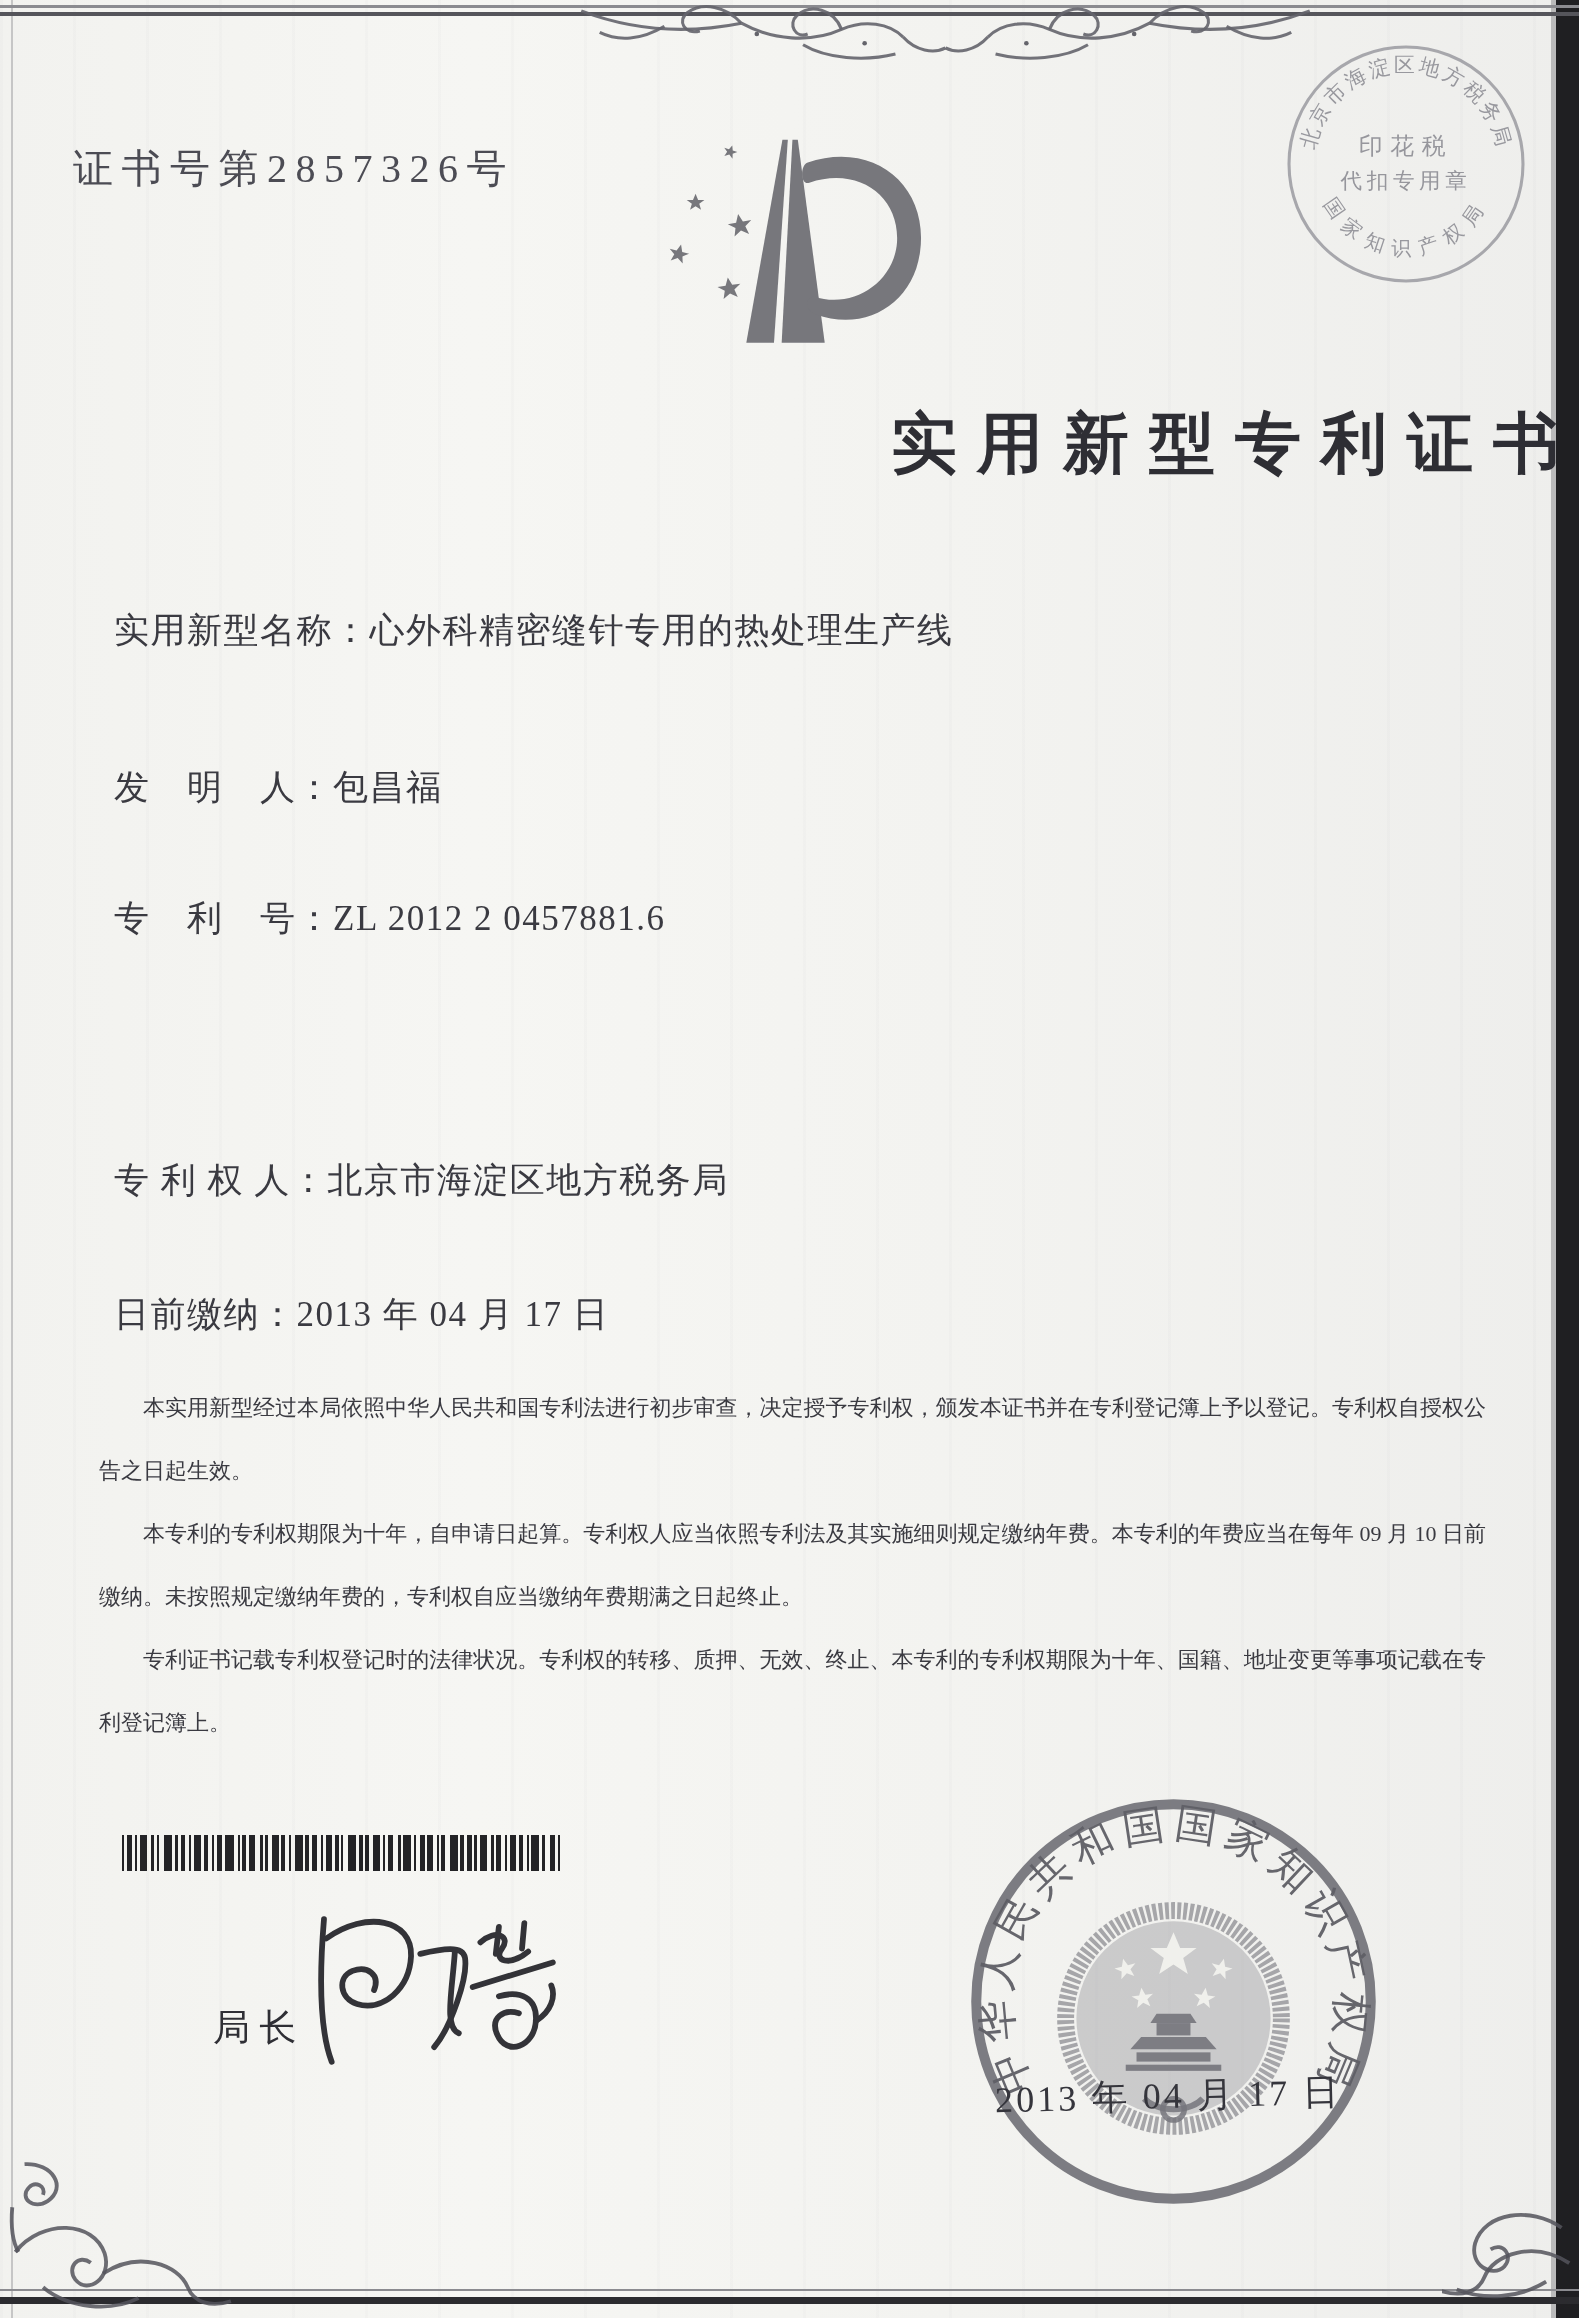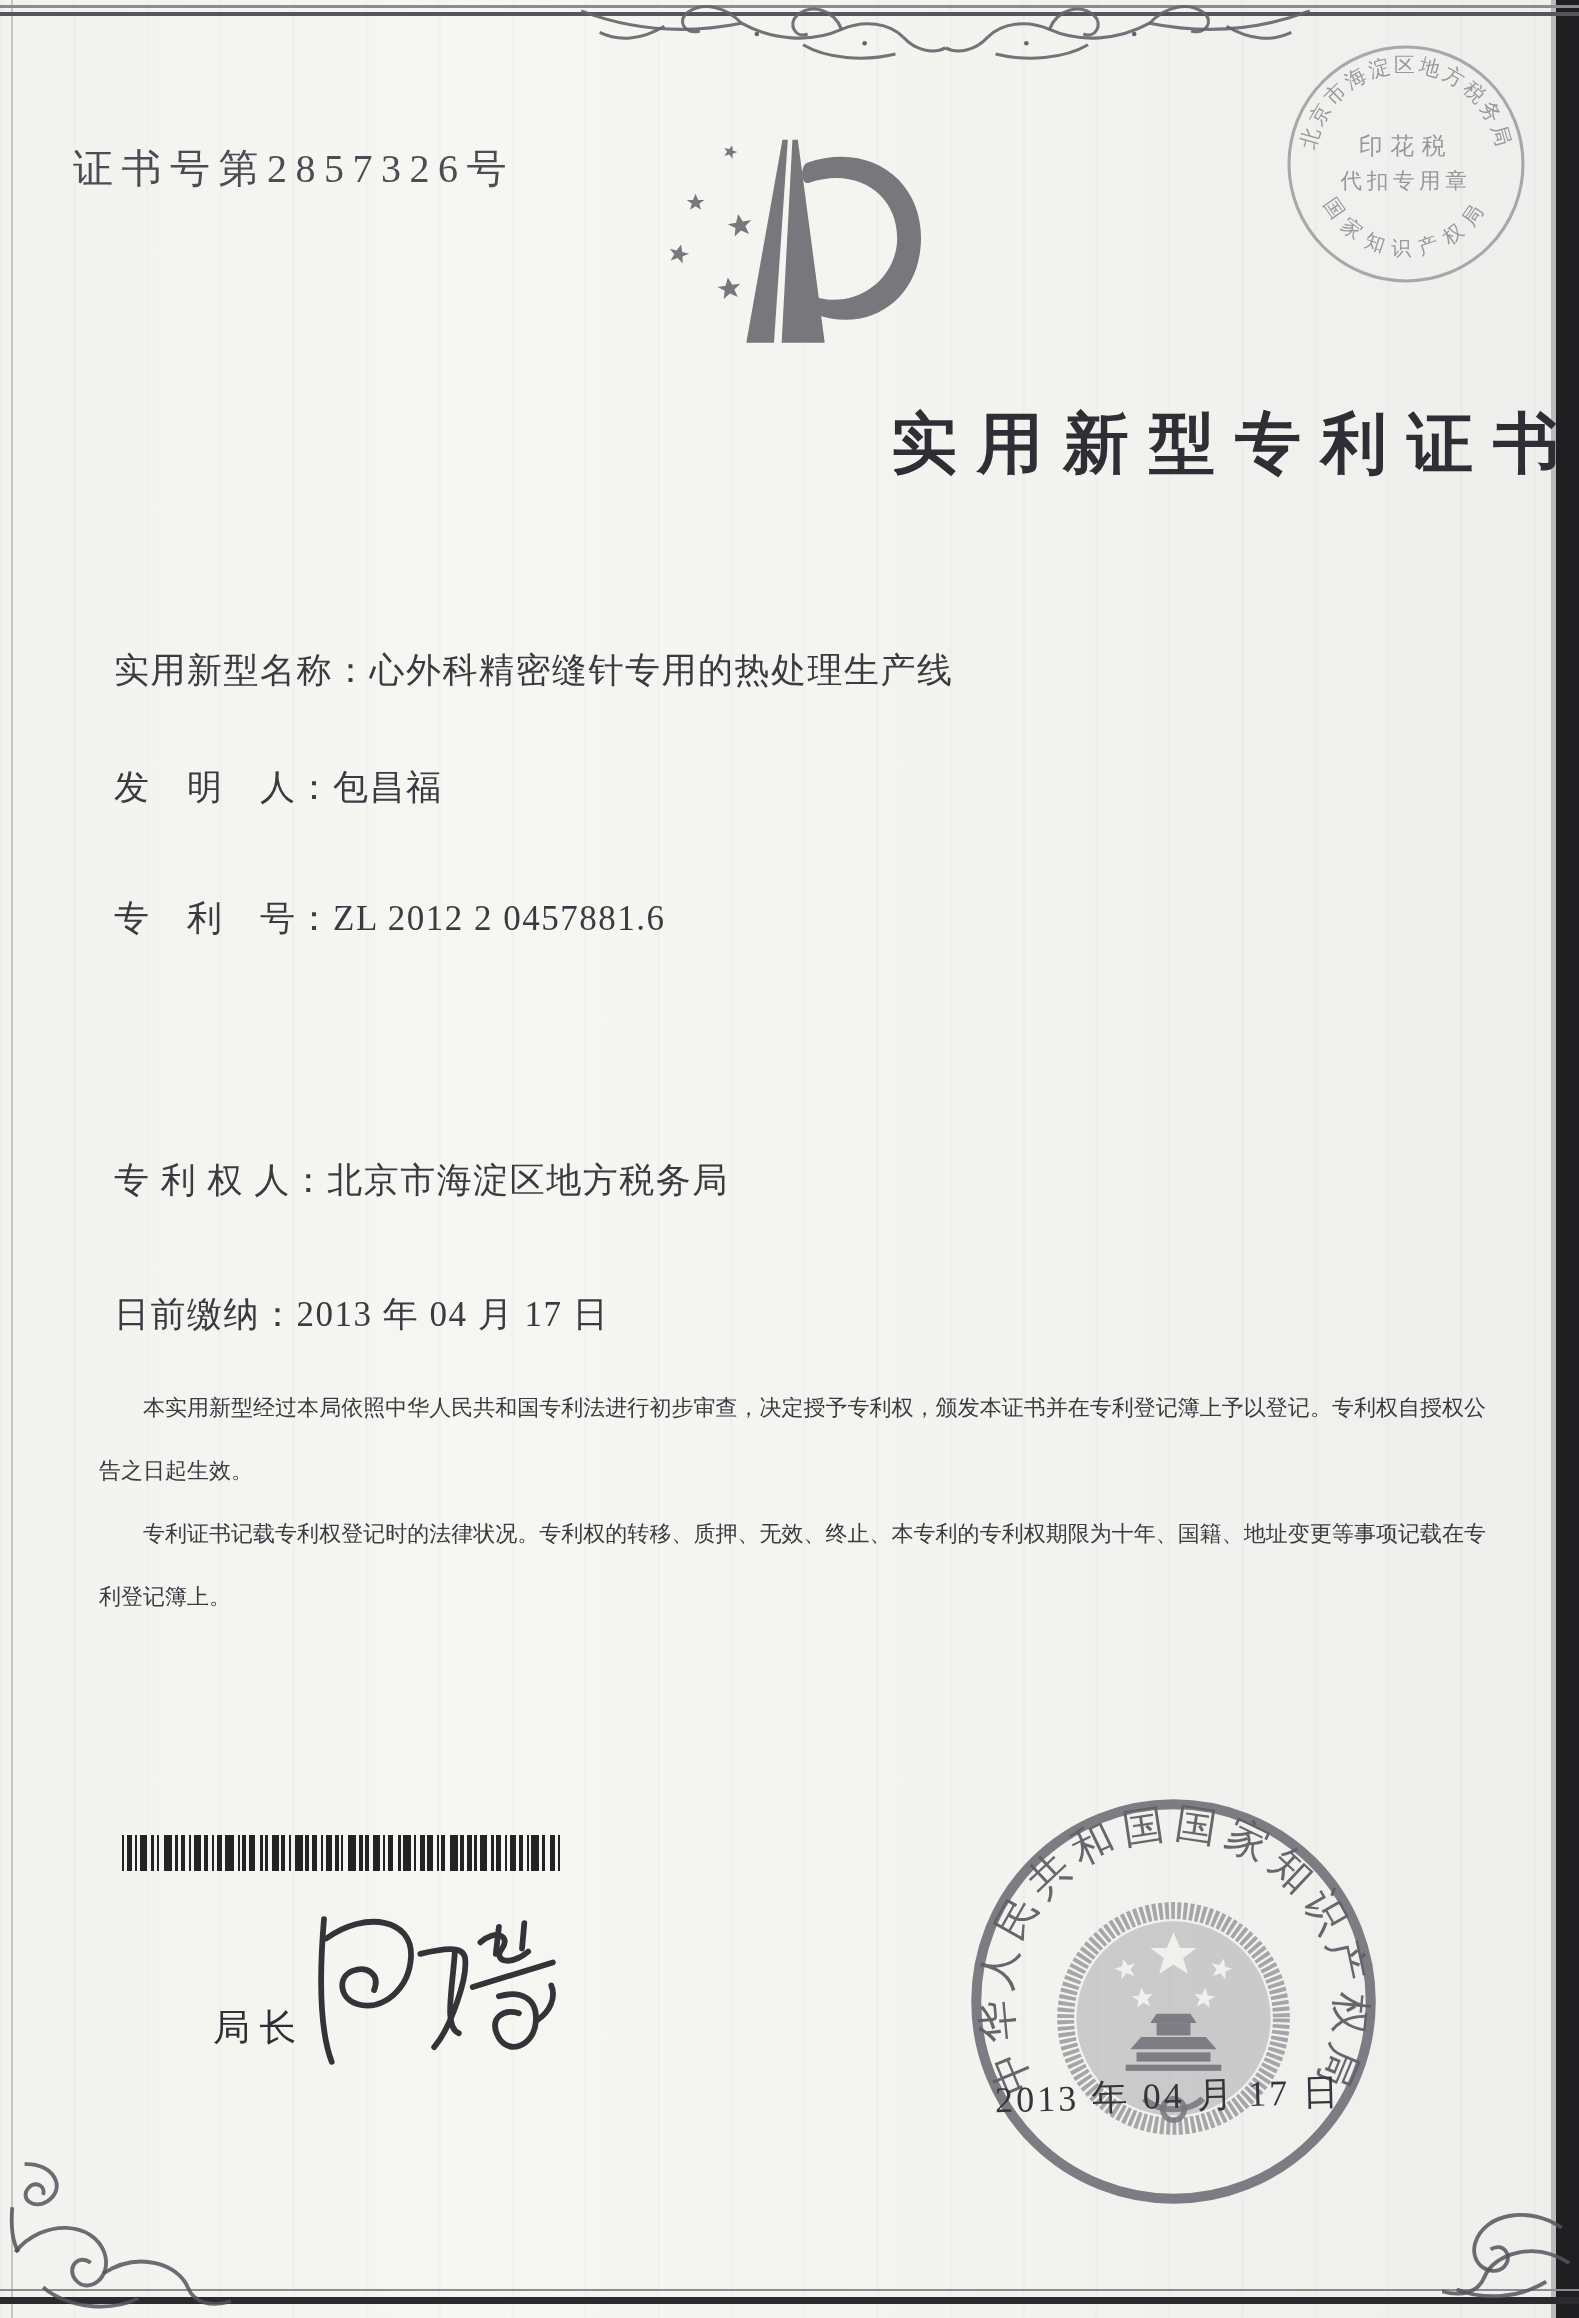--- a/index.html
+++ b/index.html
@@ -9,21 +9,21 @@
       repeating-linear-gradient(90deg, rgba(90,90,110,0.022) 0 3.1px, rgba(0,0,0,0) 3.1px 73px),
       linear-gradient(90deg,#f2f2ef 0%,#f6f6f3 30%,#f3f3f0 60%,#eeeeec 100%);
     font-family:"Liberation Serif","DejaVu Serif",serif;
     color:#3a3a41;
   }
   .certnum{position:absolute;left:73px;top:141px;font-size:40px;letter-spacing:8.5px;color:#4c4c54;}
   .logo{position:absolute;left:649px;top:112px;}
   .title{position:absolute;left:0;width:100%;top:399px;text-align:right;
     font-size:66px;font-weight:bold;letter-spacing:20px;text-indent:20px;color:#2e2e34;}
   .field{position:absolute;left:114px;font-size:35px;letter-spacing:1.5px;white-space:nowrap;}
-  .f0{top:647px}.f1{top:764px}.f2{top:895px}.f3{top:1029px}.f4{top:1157px}.f5{top:1291px}
+  .f0{top:607px}.f1{top:764px}.f2{top:895px}.f3{top:1029px}.f4{top:1157px}.f5{top:1291px}
   .paras{position:absolute;left:99px;top:1376px;width:1387px;font-size:22px;line-height:63px;text-align:justify;}
   .paras p{margin:0;text-indent:2em;}
   .barcode{position:absolute;left:122px;top:1835px;width:473px;height:36px;overflow:hidden;white-space:nowrap;font-size:0;}
   .barcode i{display:inline-block;height:100%;background:#232326;}
   .director{position:absolute;left:213px;top:2003px;font-size:37px;letter-spacing:9.2px;color:#2f2f35;}
   .sig{position:absolute;left:297px;top:1896px;}
   .sr{position:absolute;width:0.8px;height:0.8px;overflow:hidden;clip:rect(0 0 0 0);}
   .seal{position:absolute;left:967px;top:1795px;}
   .sealdate{position:absolute;left:995px;top:2072px;font-size:36px;letter-spacing:3.1px;color:#35353c;transform:rotate(-1.4deg);white-space:nowrap;}
   .footer{position:absolute;left:0;width:100%;top:2231px;text-align:center;font-size:29px;letter-spacing:7px;color:#4c4c52;}
@@ -107,20 +107,21 @@
   <div class="title">实用新型专利证书</div>
 
   <div class="field f0"><span>实用新型名称：</span><span>心外科精密缝针专用的热处理生产线</span></div>
   <div class="field f1"><span>发　明　人：</span><span>包昌福</span></div>
   <div class="field f2"><span>专　利　号：</span><span>ZL 2012 2 0457881.6</span></div>
   <div class="field f4"><span>专 利 权 人：</span><span>北京市海淀区地方税务局</span></div>
   <div class="field f5"><span>日前缴纳：</span><span>2013 年 04 月 17 日</span></div>
 
   <div class="paras">
     <p>本实用新型经过本局依照中华人民共和国专利法进行初步审查，决定授予专利权，颁发本证书并在专利登记簿上予以登记。专利权自授权公告之日起生效。</p>
+    <p>本专利的专利权期限为十年，自申请日起算。专利权人应当依照专利法及其实施细则规定缴纳年费。本专利的年费应当在每年 09 月 10 日前缴纳。未按照规定缴纳年费的，专利权自应当缴纳年费期满之日起终止。</p>
     <p>专利证书记载专利权登记时的法律状况。专利权的转移、质押、无效、终止、本专利的专利权期限为十年、国籍、地址变更等事项记载在专利登记簿上。</p>
   </div>
 
   <div class="barcode"><i style="width: 2.3px; margin-right: 2.3px;"></i><i style="width: 5.4px; margin-right: 3.1px;"></i><i style="width: 2.3px; margin-right: 2.3px;"></i><i style="width: 7.7px; margin-right: 3.9px;"></i><i style="width: 3.1px; margin-right: 2.3px;"></i><i style="width: 2.3px; margin-right: 4.6px;"></i><i style="width: 8.5px; margin-right: 3.1px;"></i><i style="width: 3.1px; margin-right: 2.3px;"></i><i style="width: 4.6px; margin-right: 3.9px;"></i><i style="width: 2.3px; margin-right: 2.3px;"></i><i style="width: 7px; margin-right: 3.1px;"></i><i style="width: 3.9px; margin-right: 4.6px;"></i><i style="width: 2.3px; margin-right: 2.3px;"></i><i style="width: 5.4px; margin-right: 3.1px;"></i><i style="width: 8.5px; margin-right: 3.9px;"></i><i style="width: 2.3px; margin-right: 2.3px;"></i><i style="width: 3.9px; margin-right: 3.1px;"></i><i style="width: 6.2px; margin-right: 4.6px;"></i><i style="width: 3.1px; margin-right: 2.3px;"></i><i style="width: 2.3px; margin-right: 3.9px;"></i><i style="width: 7px; margin-right: 2.3px;"></i><i style="width: 4.6px; margin-right: 3.1px;"></i><i style="width: 2.3px; margin-right: 4.6px;"></i><i style="width: 7.7px; margin-right: 2.3px;"></i><i style="width: 3.1px; margin-right: 3.1px;"></i><i style="width: 5.4px; margin-right: 3.9px;"></i><i style="width: 2.3px; margin-right: 2.3px;"></i><i style="width: 6.2px; margin-right: 3.1px;"></i><i style="width: 3.9px; margin-right: 2.3px;"></i><i style="width: 2.3px; margin-right: 4.6px;"></i><i style="width: 8.5px; margin-right: 3.1px;"></i><i style="width: 3.1px; margin-right: 2.3px;"></i><i style="width: 4.6px; margin-right: 3.9px;"></i><i style="width: 7px; margin-right: 2.3px;"></i><i style="width: 2.3px; margin-right: 3.1px;"></i><i style="width: 5.4px; margin-right: 4.6px;"></i><i style="width: 3.1px; margin-right: 2.3px;"></i><i style="width: 7.7px; margin-right: 3.1px;"></i><i style="width: 2.3px; margin-right: 3.9px;"></i><i style="width: 4.6px; margin-right: 2.3px;"></i><i style="width: 6.2px; margin-right: 3.1px;"></i><i style="width: 2.3px; margin-right: 2.3px;"></i><i style="width: 3.9px; margin-right: 4.6px;"></i><i style="width: 8.5px; margin-right: 2.3px;"></i><i style="width: 3.1px; margin-right: 3.1px;"></i><i style="width: 5.4px; margin-right: 2.3px;"></i><i style="width: 2.3px; margin-right: 3.9px;"></i><i style="width: 7px; margin-right: 3.1px;"></i><i style="width: 3.1px; margin-right: 2.3px;"></i><i style="width: 4.6px; margin-right: 4.6px;"></i><i style="width: 2.3px; margin-right: 2.3px;"></i><i style="width: 6.2px; margin-right: 3.1px;"></i><i style="width: 3.9px; margin-right: 3.9px;"></i><i style="width: 2.3px; margin-right: 2.3px;"></i><i style="width: 7.7px; margin-right: 3.1px;"></i><i style="width: 3.1px; margin-right: 4.6px;"></i><i style="width: 5.4px; margin-right: 2.3px;"></i><i style="width: 2.3px; margin-right: 2.3px;"></i></div>
 
   <div class="director">局长</div>
   <svg class="sig" width="262" height="216" viewBox="0 0 340 280">
     <g fill="none" stroke="#1f1f24" stroke-width="7.5" stroke-linecap="round" opacity=".9">
       <path d="M35,30 C30,90 28,170 45,215"></path>
       <path d="M38,55 C90,18 150,30 148,78 C146,120 112,150 78,140 C55,133 52,105 72,97 C92,90 108,102 100,122"></path>

